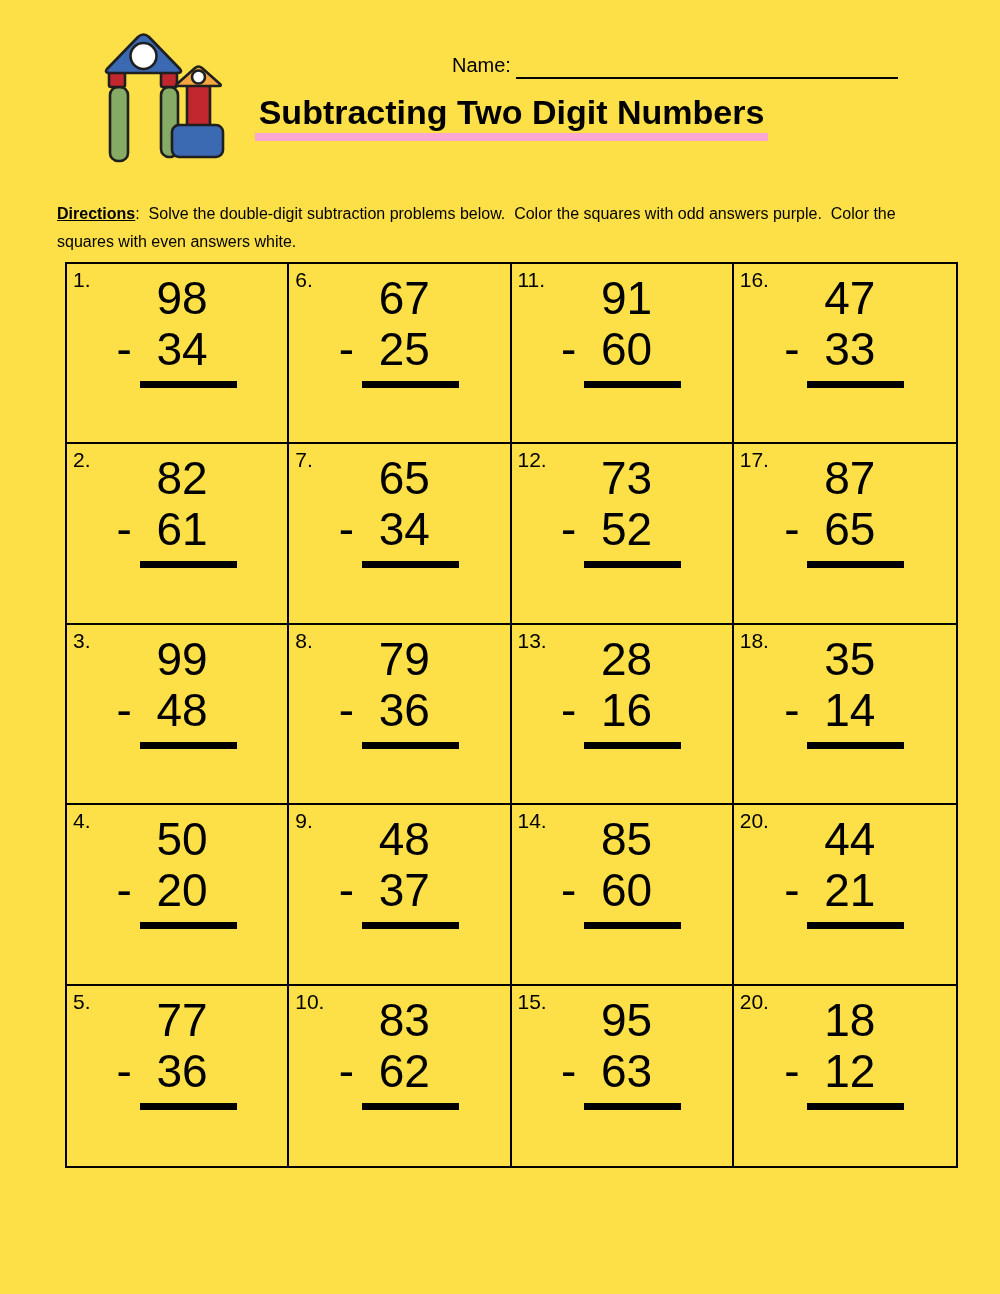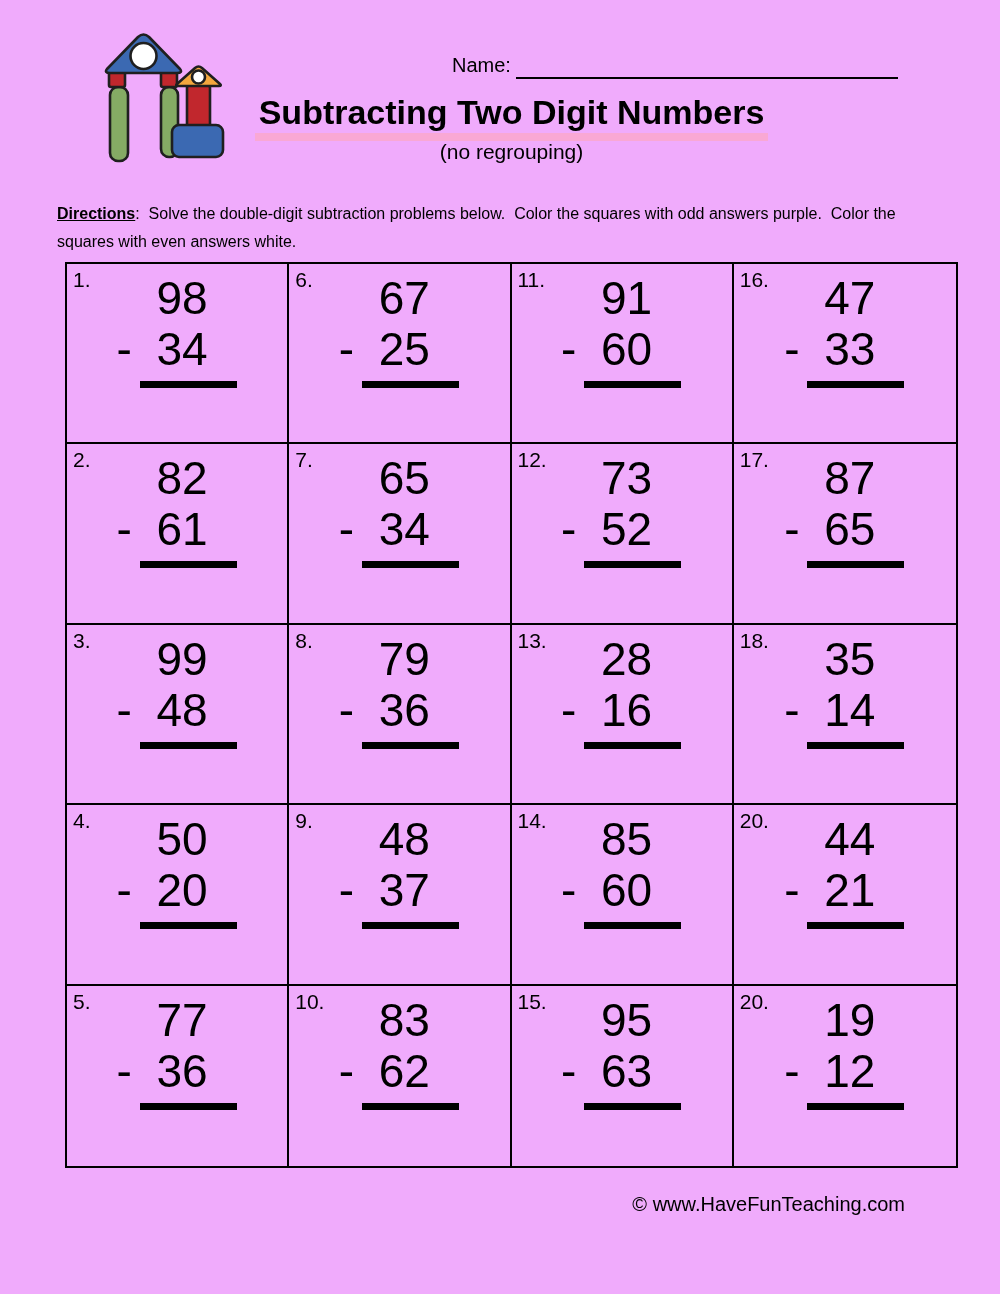--- a/index.html
+++ b/index.html
@@ -1,17 +1,17 @@
 <!DOCTYPE html>
 <html><head>
 <meta charset="utf-8">
 <style>
   html,body { margin:0; padding:0; background:#ffffff; }
   .page {
-    position:relative; width:1000px; height:1294px; background:#f0abfc;
+    position:relative; width:1000px; height:1294px; background:#fde047;
     font-family:"Liberation Sans", sans-serif; color:#000;
     overflow:hidden;
   }
 
   
   .logo { position:absolute; left:92px; top:31px; width:142px; height:132px; }
   .name-row { position:absolute; left:452px; top:54px; font-size:20px; }
   .name-line {
     position:absolute; left:516px; top:47px; width:382px; height:30px;
     border-bottom:2px solid #000;
@@ -78,21 +78,20 @@
       <circle cx="51.5" cy="25" r="13" stroke="#1f1f1f" fill="#ffffff"></circle>
     </g>
   </svg>
 
   <div class="name-row">Name:</div>
   <div class="name-line"></div>
 
   <div class="title-wrap">
     <span class="title">Subtracting Two Digit Numbers</span>
   </div>
-  <div class="subtitle">(no regrouping)</div>
 
   <p class="directions"><span class="dlabel">Directions</span><span>:  Solve the double-digit subtraction problems below.  Color the squares with odd answers purple.  Color the squares with even answers white.</span></p>
 
   <div class="problems-grid">
       <div class="cell">
     <span class="cell-num">1.</span>
     <div class="problem">
       <span class="operand-top">98</span>
       <span class="operand-row">
         <span class="minus">-</span>
@@ -295,24 +294,23 @@
       <span class="operand-row">
         <span class="minus">-</span>
         <span>63</span>
       </span>
       <div class="answer-line"></div>
     </div>
   </div>
       <div class="cell">
     <span class="cell-num">20.</span>
     <div class="problem">
-      <span class="operand-top">19</span>
+      <span class="operand-top">18</span>
       <span class="operand-row">
         <span class="minus">-</span>
         <span>12</span>
       </span>
       <div class="answer-line"></div>
     </div>
   </div>
     </div>
 
-  <div class="footer">© www.HaveFunTeaching.com</div>
 </div>
 
 </body></html>

